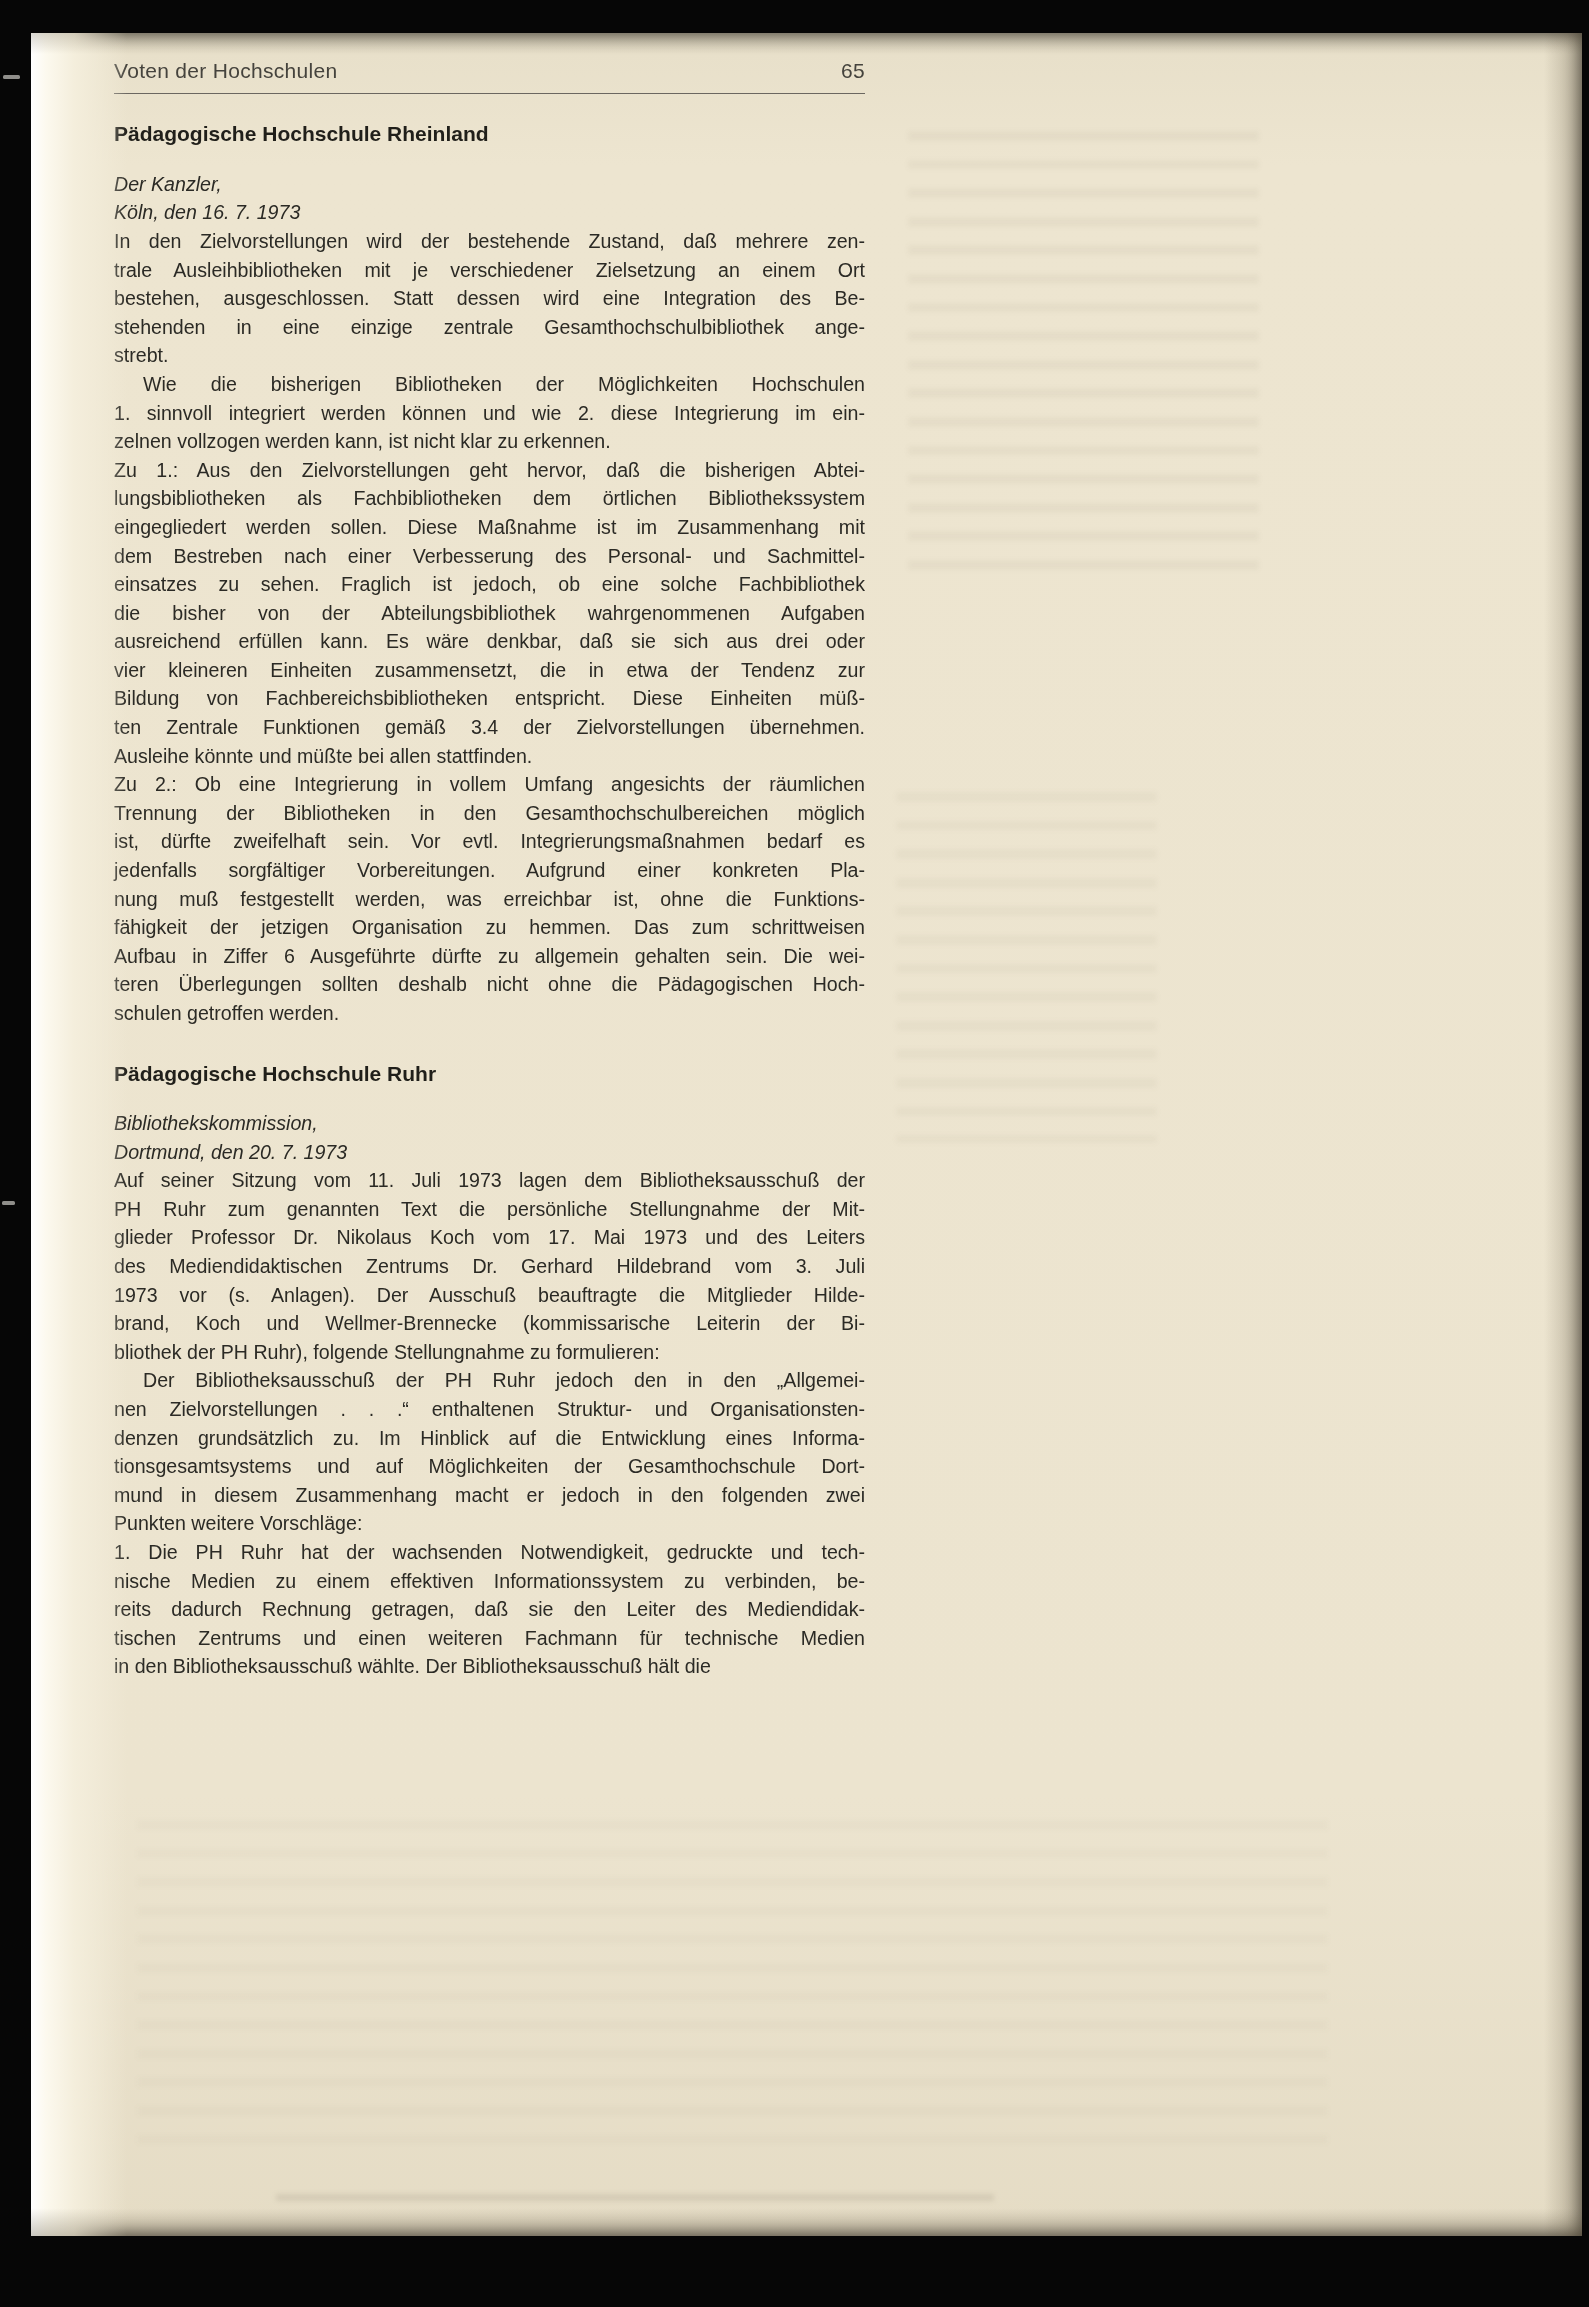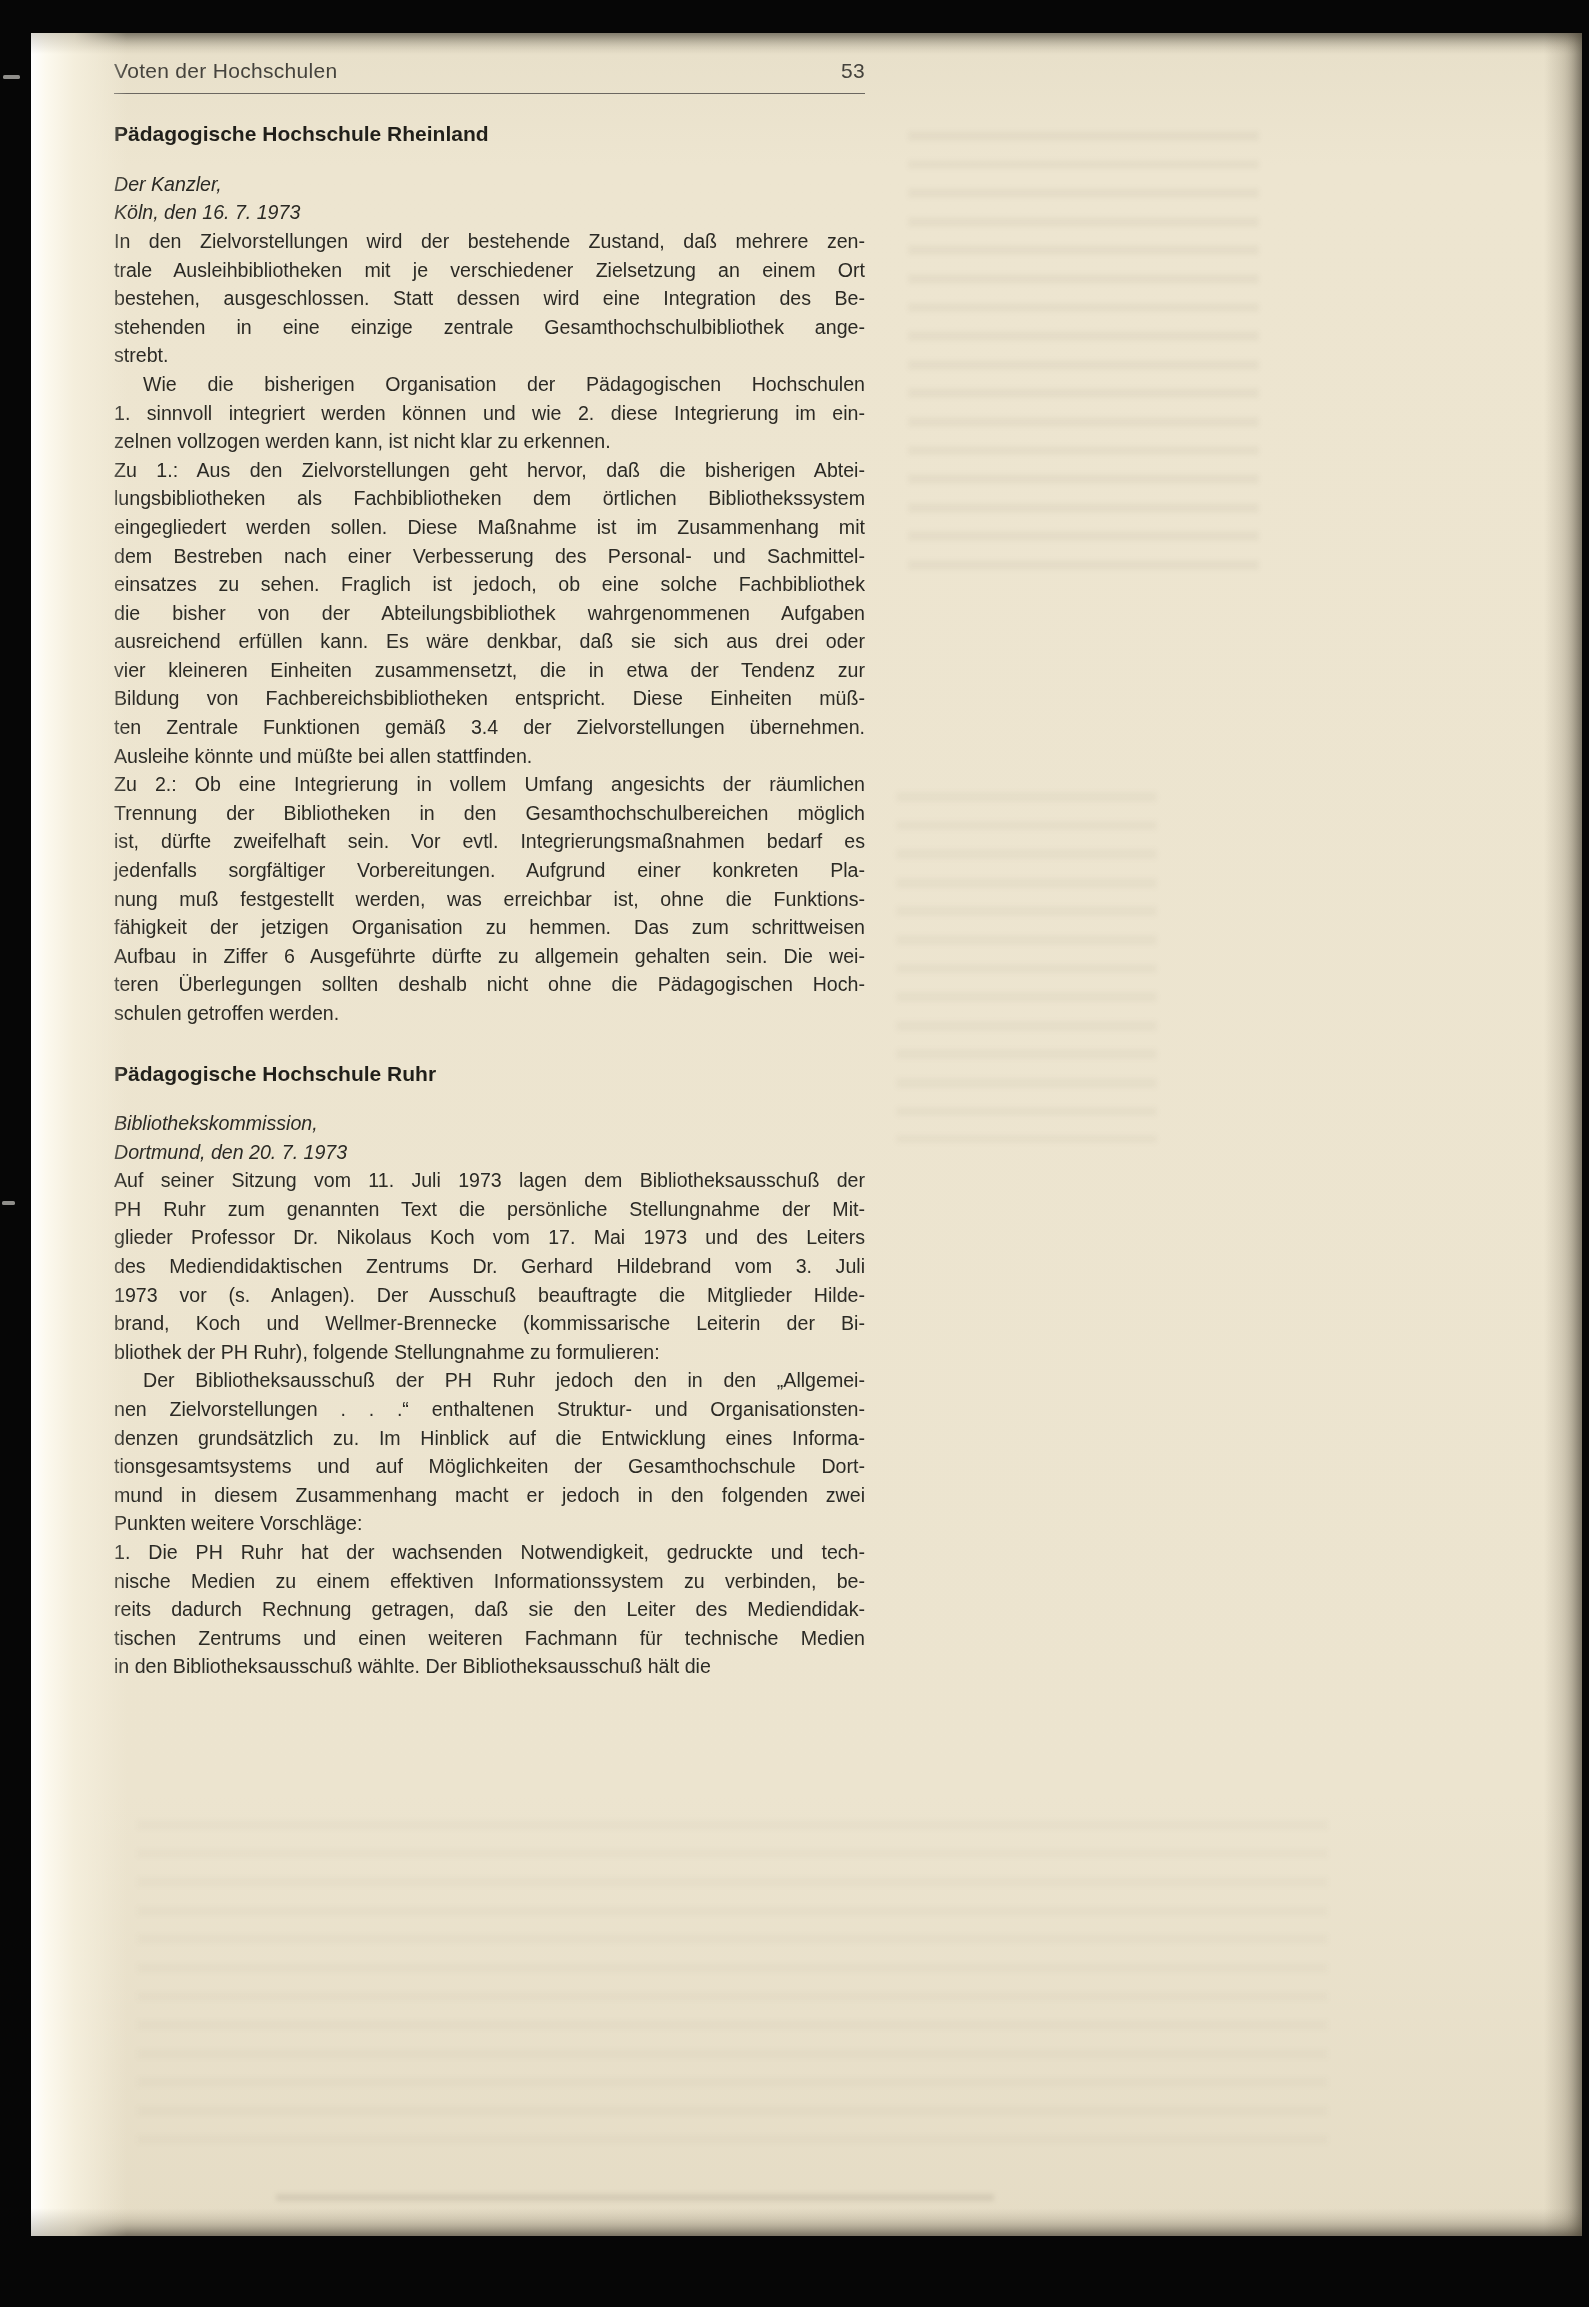--- a/index.html
+++ b/index.html
@@ -68,37 +68,37 @@
 
 <div class="page">
   <div class="bleed bleed-a"></div>
   <div class="bleed bleed-b"></div>
   <div class="bleed bleed-c"></div>
   <div class="bleed bleed-line"></div>
 
   <div class="content">
     <div class="pageheader">
       <span>Voten der Hochschulen</span>
-      <span>53</span>
+      <span>65</span>
     </div>
     <div class="rule"></div>
     <div id="sections">
         <section>
           <h2 class="section-heading">Pädagogische Hochschule Rheinland</h2>
           <div class="byline">
             <div>Der Kanzler,</div>
             <div>Köln, den 16. 7. 1973</div>
           </div>
           <div class="body">
             <div class="line">In den Zielvorstellungen wird der bestehende Zustand, daß mehrere zen-</div>
             <div class="line">trale Ausleihbibliotheken mit je verschiedener Zielsetzung an einem Ort</div>
             <div class="line">bestehen, ausgeschlossen. Statt dessen wird eine Integration des Be-</div>
             <div class="line">stehenden in eine einzige zentrale Gesamthochschulbibliothek ange-</div>
             <div class="line last">strebt.</div>
-            <div class="line indent">Wie die bisherigen Organisation der Pädagogischen Hochschulen</div>
+            <div class="line indent">Wie die bisherigen Bibliotheken der Möglichkeiten Hochschulen</div>
             <div class="line">1. sinnvoll integriert werden können und wie 2. diese Integrierung im ein-</div>
             <div class="line last">zelnen vollzogen werden kann, ist nicht klar zu erkennen.</div>
             <div class="line">Zu 1.: Aus den Zielvorstellungen geht hervor, daß die bisherigen Abtei-</div>
             <div class="line">lungsbibliotheken als Fachbibliotheken dem örtlichen Bibliothekssystem</div>
             <div class="line">eingegliedert werden sollen. Diese Maßnahme ist im Zusammenhang mit</div>
             <div class="line">dem Bestreben nach einer Verbesserung des Personal- und Sachmittel-</div>
             <div class="line">einsatzes zu sehen. Fraglich ist jedoch, ob eine solche Fachbibliothek</div>
             <div class="line">die bisher von der Abteilungsbibliothek wahrgenommenen Aufgaben</div>
             <div class="line">ausreichend erfüllen kann. Es wäre denkbar, daß sie sich aus drei oder</div>
             <div class="line">vier kleineren Einheiten zusammensetzt, die in etwa der Tendenz zur</div>

